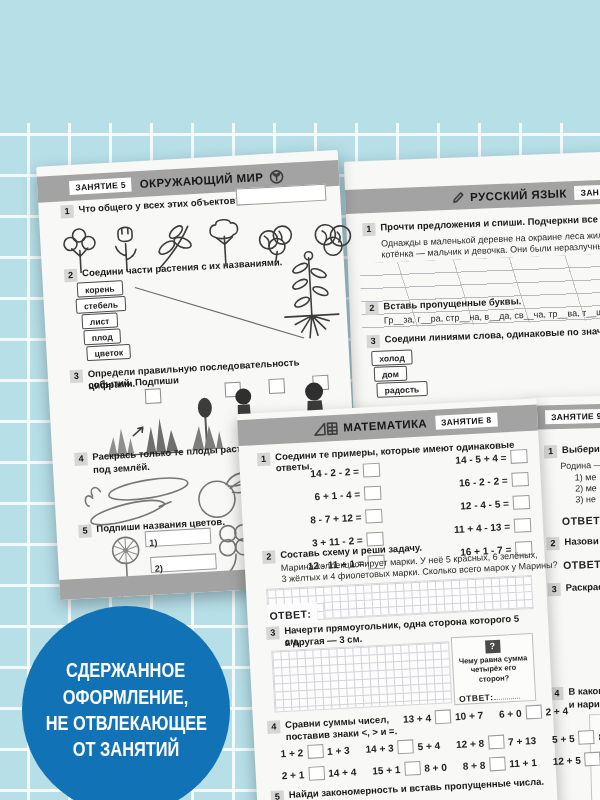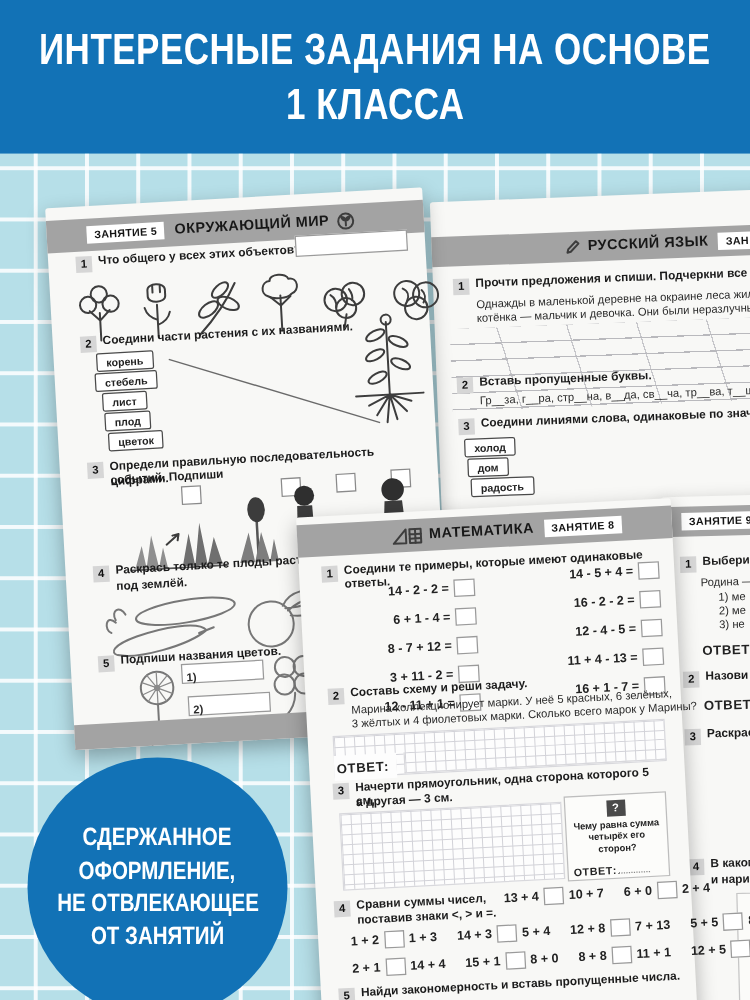--- a/index.html
+++ b/index.html
@@ -74,24 +74,20 @@
 
   svg{display:block;}
   .ico{stroke:#3d3d3d;fill:none;stroke-width:1.6;stroke-linecap:round;stroke-linejoin:round;}
   .ico-g{stroke:#777;fill:none;stroke-width:1.6;stroke-linecap:round;stroke-linejoin:round;}
 </style>
 </head>
 <body>
 
 <div id="canvas">
 
-  <div class="banner">
-    <div class="bl">ИНТЕРЕСНЫЕ ЗАДАНИЯ НА ОСНОВЕ</div>
-    <div class="bl">1 КЛАССА</div>
-  </div>
 
   <div class="bg"></div>
 
   <div class="page" id="pageB">
     <div class="band" style="top:28px;height:24px;justify-content:flex-end;padding-right:40px;box-sizing:border-box;">
       <span style="margin-right:5px;">
         <svg width="14" height="14" viewBox="0 0 14 14">
             <path class="ico" d="M2.5 11.5 L3.2 8.8 L9.5 2.5 L11.5 4.5 L5.2 10.8 Z M2.5 11.5 L5.2 10.8"></path>
           </svg>
       </span>

